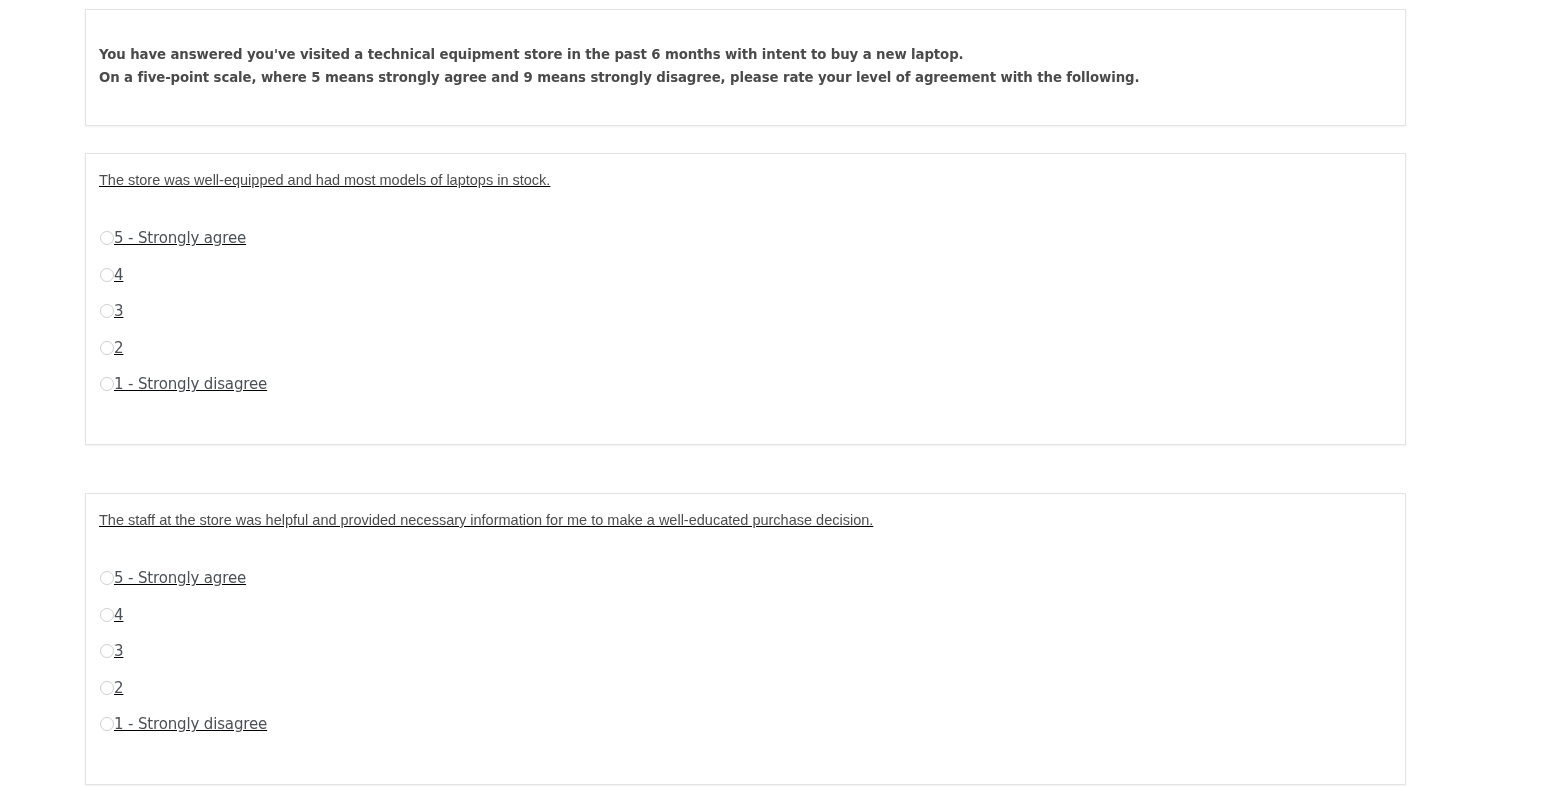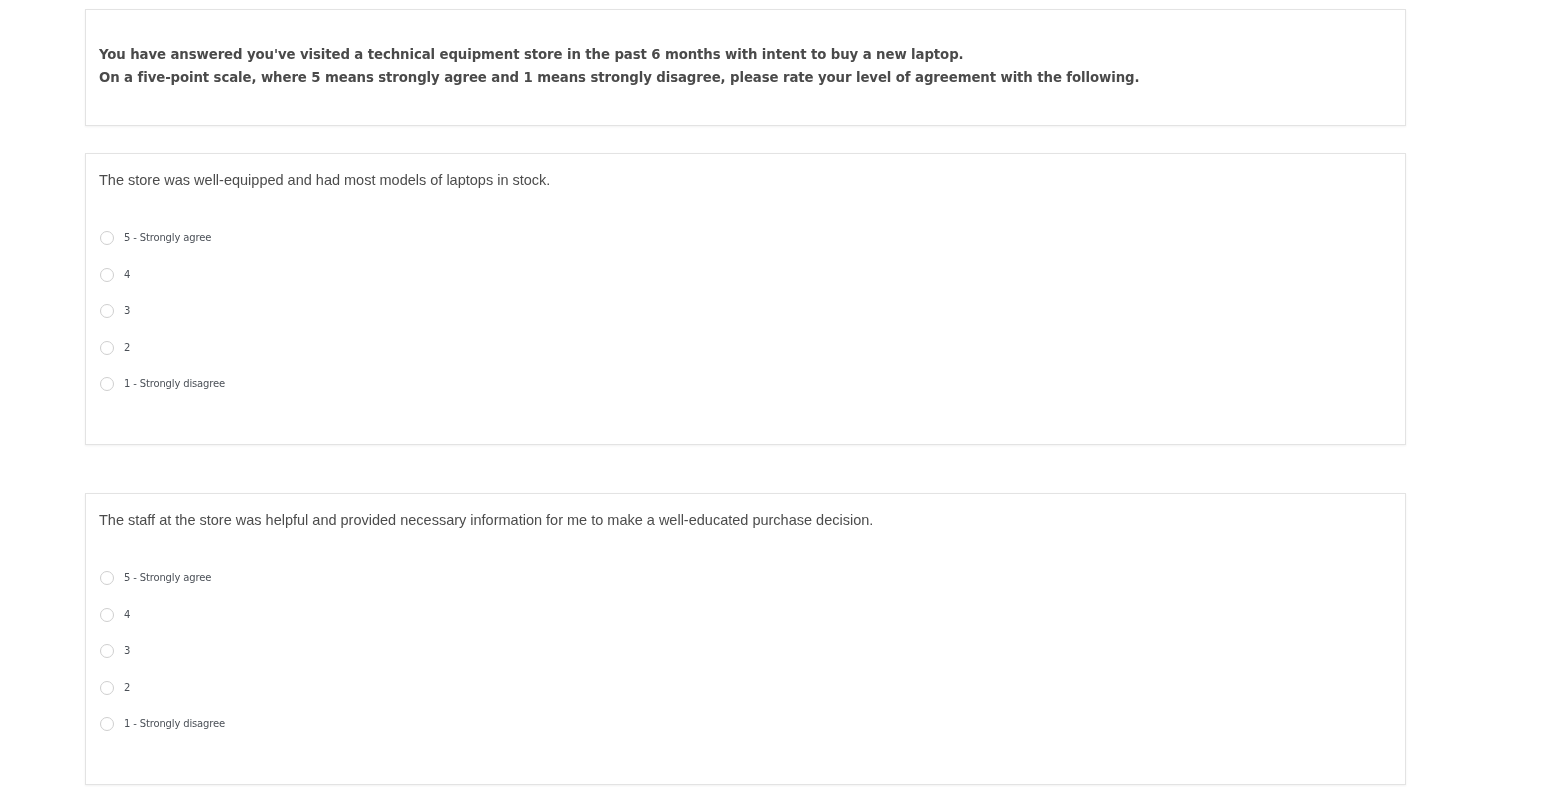--- a/index.html
+++ b/index.html
@@ -53,20 +53,21 @@
     font-size: 13.3px;
     font-weight: bold;
     color: #4a4a4a;
     line-height: 23px;
     letter-spacing: -0.1px;
     white-space: nowrap;
   }
 
   .q-inner {
     padding: 16px 0 0 13px;
+    text-decoration: underline;
   }
 
   .question-text {
     font-family: "Liberation Sans", sans-serif;
     font-size: 14.5px;
     font-weight: normal;
     color: #4c4c4c;
     line-height: 20px;
     white-space: nowrap;
   }
@@ -88,37 +89,36 @@
     min-width: 14px;
     border: 1px solid #cfcfcf;
     border-radius: 50%;
     background: #ffffff;
     box-sizing: border-box;
     margin-left: 1px;
   }
 
   .option-label {
     font-family: "DejaVu Sans", sans-serif;
-    font-size: 10px;
+    font-size: 15px;
     color: #4b5057;
-    margin-left: 10px;
     line-height: 16px;
     letter-spacing: -0.15px;
     white-space: nowrap;
   }
 </style>
 </head>
 <body>
 
 <div class="page">
 
   <div class="card card-intro">
     <div class="intro-inner">
       <div class="intro-line">You have answered you've visited a technical equipment store in the past 6 months with intent to buy a new laptop.</div>
-      <div class="intro-line">On a five-point scale, where 5 means strongly agree and 1 means strongly disagree, please rate your level of agreement with the following.</div>
+      <div class="intro-line">On a five-point scale, where 5 means strongly agree and 9 means strongly disagree, please rate your level of agreement with the following.</div>
     </div>
   </div>
 
   <div class="card card-q1">
     <div class="q-inner">
       <div class="question-text">The store was well-equipped and had most models of laptops in stock.</div>
       <div class="options">
 
         <div class="option-row">
           <span class="radio"></span>

